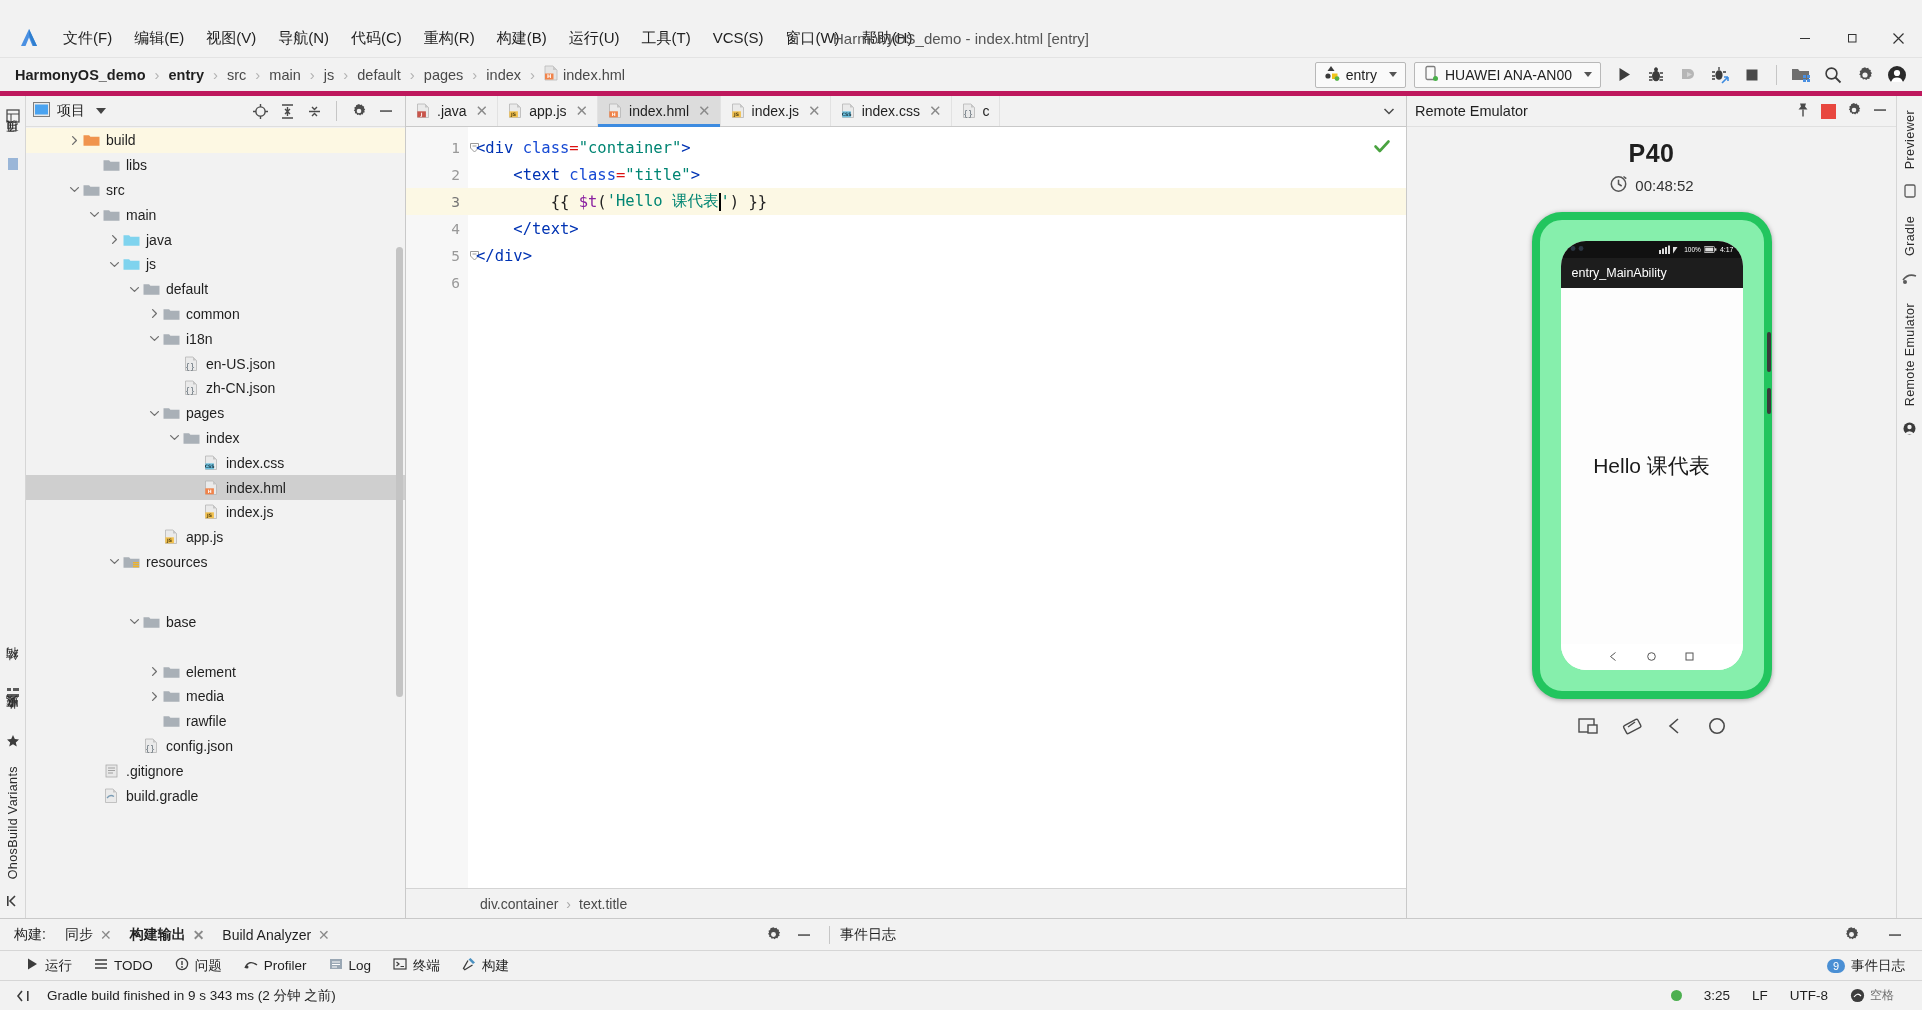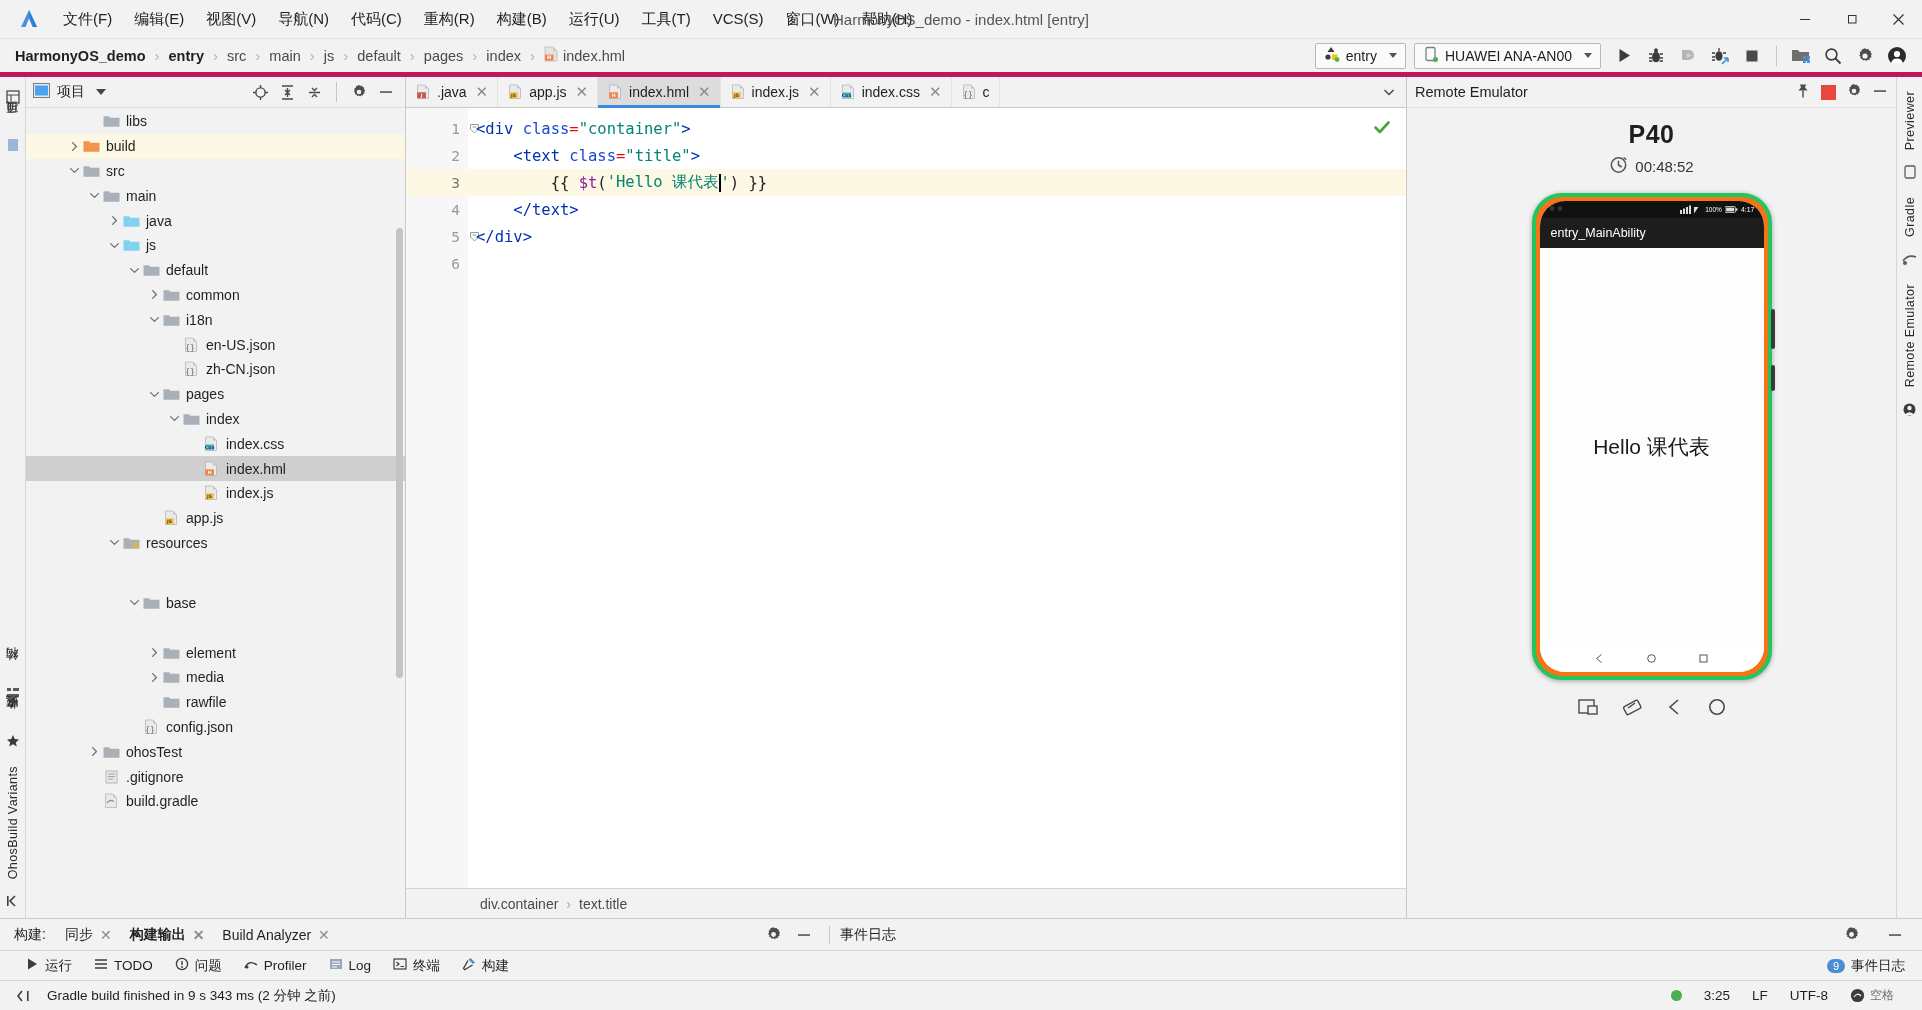--- a/index.html
+++ b/index.html
@@ -14,20 +14,21 @@
   }
   .app { width: 1922px; height: 1010px; display: flex; flex-direction: column; background: #f2f2f2; }
 
   
   .menubar {
     height: 39px; min-height: 39px;
     background: #f2f2f2;
     display: flex; align-items: center;
     border-bottom: 1px solid #e3e3e3;
     position: relative;
+    margin-top: 19px;
   }
   .logo-ide { width: 34px; display:flex; align-items:center; justify-content:center; margin-left: 12px; }
   .logo-ide svg { display:block; }
   .menu-items { display: flex; align-items: center; gap: 0px; margin-left: 6px; }
   .menu-item {
     padding: 4px 11px; font-size: 15px; color: #222; cursor: default;
     white-space: nowrap; line-height: 20px;
   }
   .win-title {
     position: absolute; left: 0; right: 0; text-align: center;
@@ -131,23 +132,23 @@
   
   .emu-panel { width: 490px; min-width: 490px; background: #f2f2f2; display: flex; flex-direction: column;
                border-left: 1px solid #c9c9c9; }
   .emu-head { height: 31px; display: flex; align-items: center; padding: 0 8px; font-size: 14.5px; border-bottom: 1px solid #e0e0e0;}
   .emu-head .acts { margin-left: auto; display: flex; align-items: center; gap: 10px; }
   .red-sq { width: 15px; height: 15px; background: #e8473f; }
   .emu-body { flex: 1; display: flex; flex-direction: column; align-items: center; padding-top: 12px; }
   .emu-dev-name { font-size: 25px; font-weight: bold; letter-spacing: .5px; }
   .emu-timer { display: flex; align-items: center; gap: 7px; margin-top: 6px; font-size: 15px; color: #333; }
   .phone {
-    margin-top: 16px; width: 240px; height: 487px; background: #f97316; border-radius: 30px;
-    border: 4px solid #22c55e; position: relative; box-shadow: 0 1px 5px rgba(0,0,0,.35);
-    display: flex; flex-direction: column; padding: 4px;
+    margin-top: 16px; width: 240px; height: 487px; background: #86efac; border-radius: 30px;
+    border: 8px solid #22c55e; position: relative; box-shadow: 0 1px 5px rgba(0,0,0,.35);
+    display: flex; flex-direction: column; padding: 21px;
   }
   .phone::after{ content:""; position:absolute; right:-7px; top:112px; width:4px; height:40px; background:#3a3a3a; border-radius:2px;}
   .phone::before{ content:""; position:absolute; right:-7px; top:168px; width:4px; height:26px; background:#3a3a3a; border-radius:2px;}
   .p-screen { flex: 1; background: #fff; border-radius: 25px; overflow: hidden; display: flex; flex-direction: column; }
   .p-status { height: 17px; background: #111; color: #fff; font-size: 8px; display: flex; align-items: center;
               padding: 0 9px; gap: 3px; }
   .p-status .right { margin-left: auto; display: flex; align-items: center; gap: 3px; }
   .p-appbar { height: 30px; background: #1d1d1d; color: #fff; display: flex; align-items: center;
               padding-left: 11px; font-size: 12.5px; }
   .p-content { flex: 1; background: #fdfdfd; display: flex; align-items: center; justify-content: center; }
@@ -428,41 +429,41 @@
           </div>
           <div class="ph-ico">
             <svg width="16" height="16" viewBox="0 0 16 16">
                 <rect x="2" y="7.3" width="12" height="1.5" fill="#4a4a4a"></rect>
               </svg>
           </div>
         </div>
       </div>
       <div class="tree" id="tree">
         <div class="tree-scroll"></div>
-      <div class="trow" style="padding-left: 60px;">
+      <div class="trow hl" style="padding-left: 40px;">
+            <span class="arrow">
+              <svg width="11" height="11" viewBox="0 0 11 11">
+                <path d="M3.6 1.6 L7.4 5.5 L3.6 9.4" fill="none" stroke="#6f6f6f" stroke-width="1.3" stroke-linecap="round" stroke-linejoin="round"></path>
+              </svg>
+            </span>
+            <span class="ficon">
+              <svg width="17" height="14" viewBox="0 0 17 14">
+                <path d="M0.5 2.2 h5.6 l1.3 1.6 H16.5 V12.8 H0.5 Z" fill="#f0944e"></path>
+              </svg>
+            </span>
+            <span class="tlabel">build</span>
+          </div>
+          <div class="trow" style="padding-left: 60px;">
             <span class="arrow"></span>
             <span class="ficon">
               <svg width="17" height="14" viewBox="0 0 17 14">
                 <path d="M0.5 2.2 h5.6 l1.3 1.6 H16.5 V12.8 H0.5 Z" fill="#a9b0b7"></path>
               </svg>
             </span>
             <span class="tlabel">libs</span>
-          </div>
-          <div class="trow hl" style="padding-left: 40px;">
-            <span class="arrow">
-              <svg width="11" height="11" viewBox="0 0 11 11">
-                <path d="M3.6 1.6 L7.4 5.5 L3.6 9.4" fill="none" stroke="#6f6f6f" stroke-width="1.3" stroke-linecap="round" stroke-linejoin="round"></path>
-              </svg>
-            </span>
-            <span class="ficon">
-              <svg width="17" height="14" viewBox="0 0 17 14">
-                <path d="M0.5 2.2 h5.6 l1.3 1.6 H16.5 V12.8 H0.5 Z" fill="#f0944e"></path>
-              </svg>
-            </span>
-            <span class="tlabel">build</span>
           </div>
           <div class="trow" style="padding-left: 40px;">
             <span class="arrow">
               <svg width="11" height="11" viewBox="0 0 11 11">
                 <path d="M1.6 3.6 L5.5 7.4 L9.4 3.6" fill="none" stroke="#6f6f6f" stroke-width="1.3" stroke-linecap="round" stroke-linejoin="round"></path>
               </svg>
             </span>
             <span class="ficon">
               <svg width="17" height="14" viewBox="0 0 17 14">
                 <path d="M0.5 2.2 h5.6 l1.3 1.6 H16.5 V12.8 H0.5 Z" fill="#a9b0b7"></path>
@@ -711,33 +712,20 @@
           <div class="trow" style="padding-left: 100px;">
             <span class="arrow"></span>
             <span class="ficon">
               <svg width="15" height="16" viewBox="0 0 15 16">
                 <path d="M1.5 1 h7.5 l3.5 3.5 V14.5 H1.5 Z" fill="#eaeaea" stroke="#b5b5b5" stroke-width=".8"></path>
                 <path d="M9 1 l3.5 3.5 H9 Z" fill="#c6c6c6"></path>
                 <text x="6" y="13.6" font-size="8" fill="#5e6b75" text-anchor="middle" font-family="DejaVu Sans, sans-serif">{}</text>
               </svg>
             </span>
             <span class="tlabel">config.json</span>
-          </div>
-          <div class="trow" style="padding-left: 60px;">
-            <span class="arrow">
-              <svg width="11" height="11" viewBox="0 0 11 11">
-                <path d="M3.6 1.6 L7.4 5.5 L3.6 9.4" fill="none" stroke="#6f6f6f" stroke-width="1.3" stroke-linecap="round" stroke-linejoin="round"></path>
-              </svg>
-            </span>
-            <span class="ficon">
-              <svg width="17" height="14" viewBox="0 0 17 14">
-                <path d="M0.5 2.2 h5.6 l1.3 1.6 H16.5 V12.8 H0.5 Z" fill="#a9b0b7"></path>
-              </svg>
-            </span>
-            <span class="tlabel">ohosTest</span>
           </div>
           <div class="trow" style="padding-left: 60px;">
             <span class="arrow"></span>
             <span class="ficon">
               <svg width="15" height="16" viewBox="0 0 15 16">
                 <rect x="2" y="2" width="11" height="12" fill="#e8e8e8" stroke="#aaa" stroke-width=".8"></rect>
                 <path d="M4 5h7M4 7.5h7M4 10h5" stroke="#999" stroke-width=".9"></path>
               </svg>
             </span>
             <span class="tlabel">.gitignore</span>

